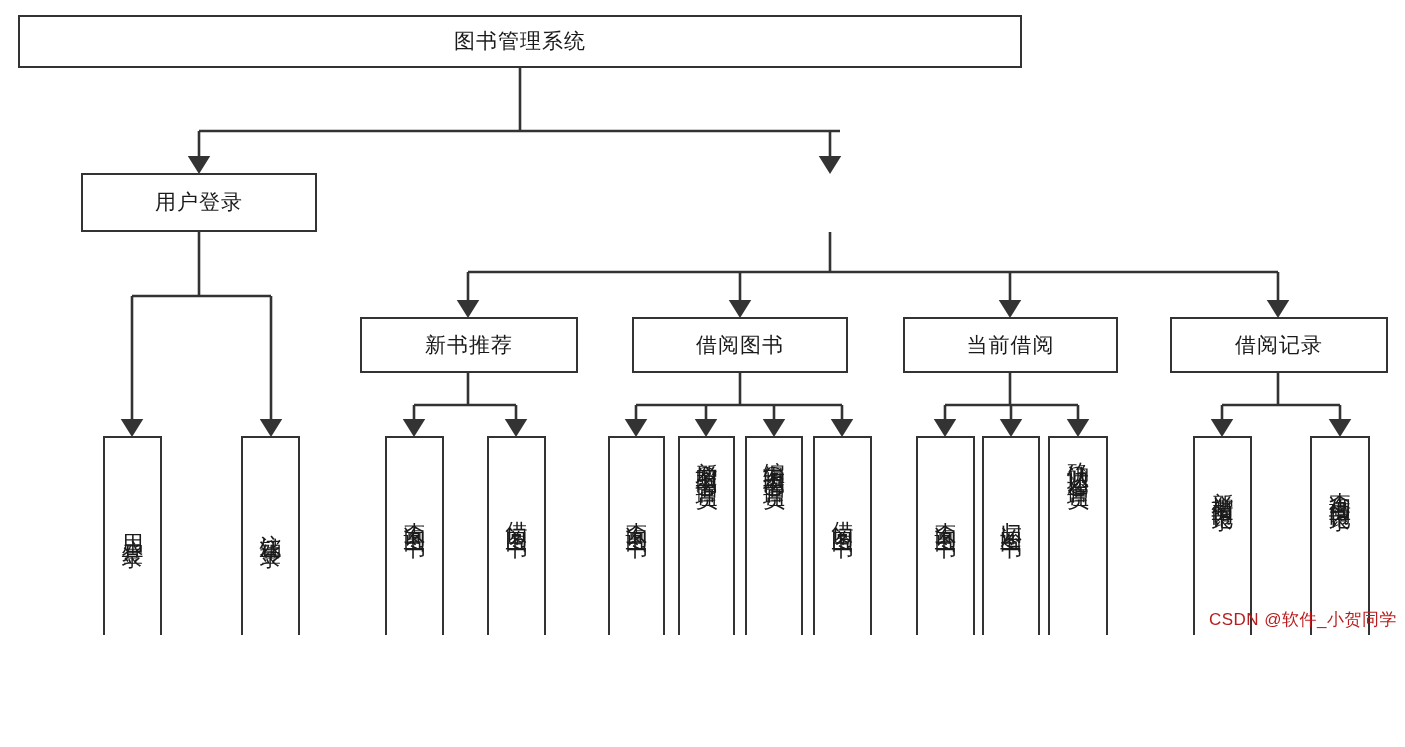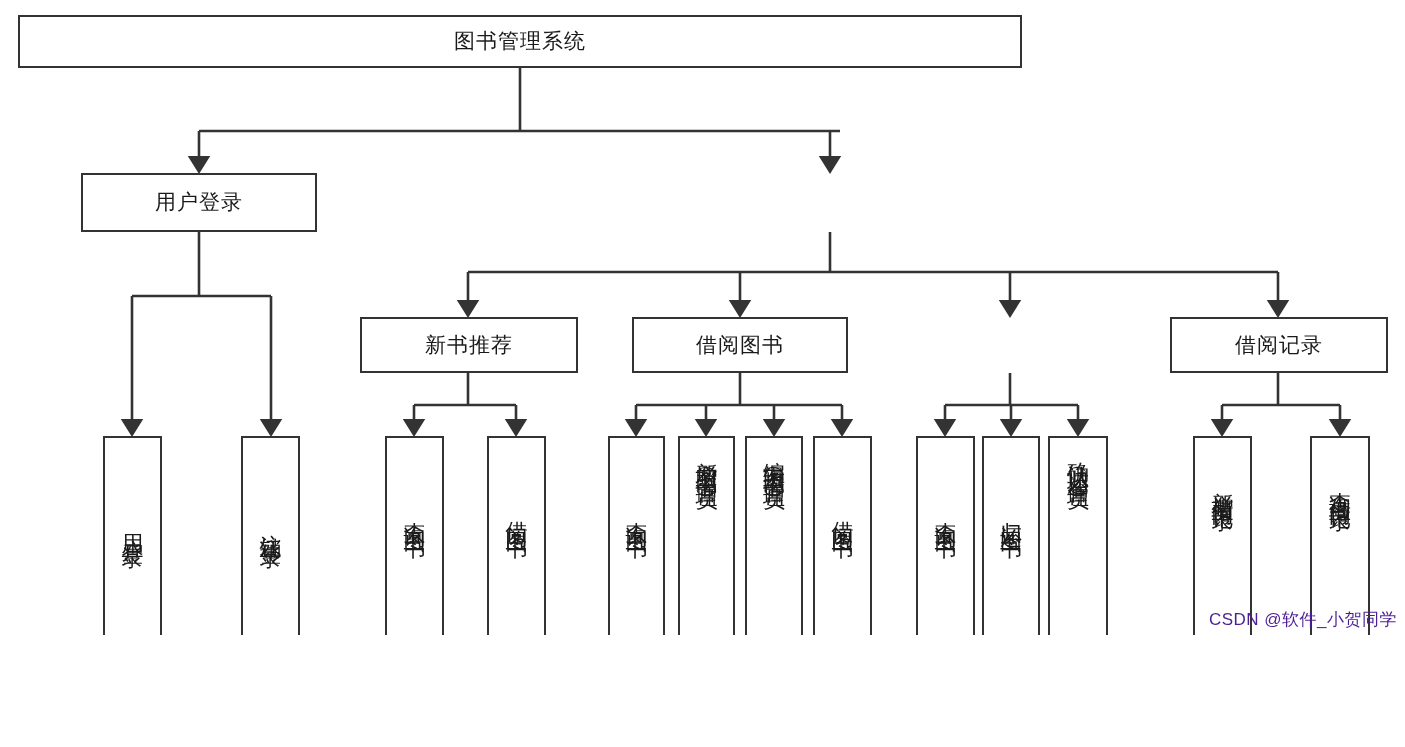--- a/index.html
+++ b/index.html
@@ -60,21 +60,21 @@
     letter-spacing: 4px;
   }
   #root-node {
     font-size: 22px;
   }
   #watermark {
     position: absolute;
     right: 8px;
     bottom: 4px;
     font-size: 17px;
-    color: #4c1d95;
+    color: #b91c1c;
     letter-spacing: 0.5px;
     white-space: nowrap;
     pointer-events: none;
   }
 </style>
 </head>
 <body>
 
 <div id="canvas">
 
@@ -136,20 +136,23 @@
   <div class="node horiz" style="left:81px; top:173px; width:236px; height:59px;">
     <span class="label">用户登录</span>
   </div>
 
   <div class="node horiz" style="left:360px; top:317px; width:218px; height:56px;">
     <span class="label">新书推荐</span>
   </div>
   <div class="node horiz" style="left:632px; top:317px; width:216px; height:56px;">
     <span class="label">借阅图书</span>
   </div>
+  <div class="node horiz" style="left:903px; top:317px; width:215px; height:56px;">
+    <span class="label">当前借阅</span>
+  </div>
   <div class="node horiz" style="left:1170px; top:317px; width:218px; height:56px;">
     <span class="label">借阅记录</span>
   </div>
 
   <div class="node vert" style="left:103px; top:436px; width:59px; height:297px; padding-top:78px;">
     <span class="label">用户登录</span>
   </div>
   <div class="node vert" style="left:241px; top:436px; width:59px; height:297px; padding-top:78px;">
     <span class="label">注销登录</span>
   </div>

